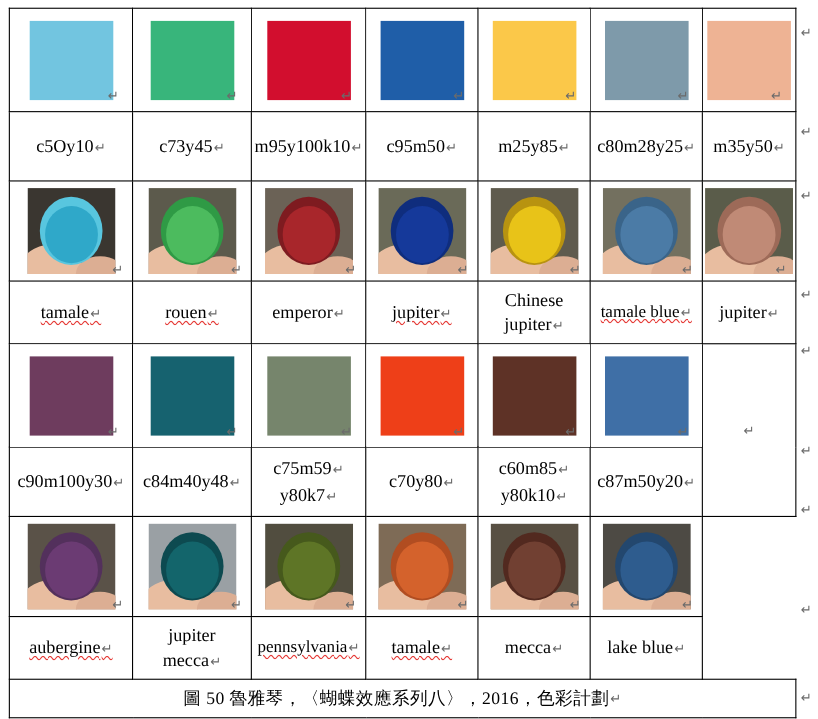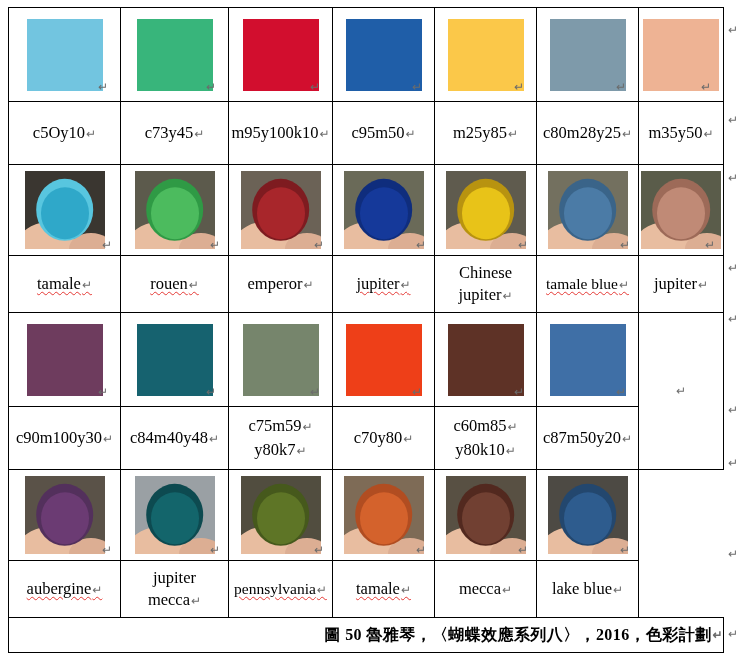--- a/index.html
+++ b/index.html
@@ -159,25 +159,24 @@
     height: 62px;
     line-height: 1.45;
   }
   .code-text { font-size: 16.5px; white-space: nowrap; }
 
   
   tr.caption-row td { height: 34px; }
   .caption-wrap {
     display: flex;
     align-items: center;
-    justify-content: flex-end;
+    justify-content: center;
     height: 34px;
     font-size: 16px;
     letter-spacing: 0.4px;
-    font-weight: bold;
   }
 
   
   .pilcrow {
     color: #6b6b6b;
     font-size: 12px;
     font-family: "Liberation Sans", sans-serif;
     line-height: 1;
     user-select: none;
   }

